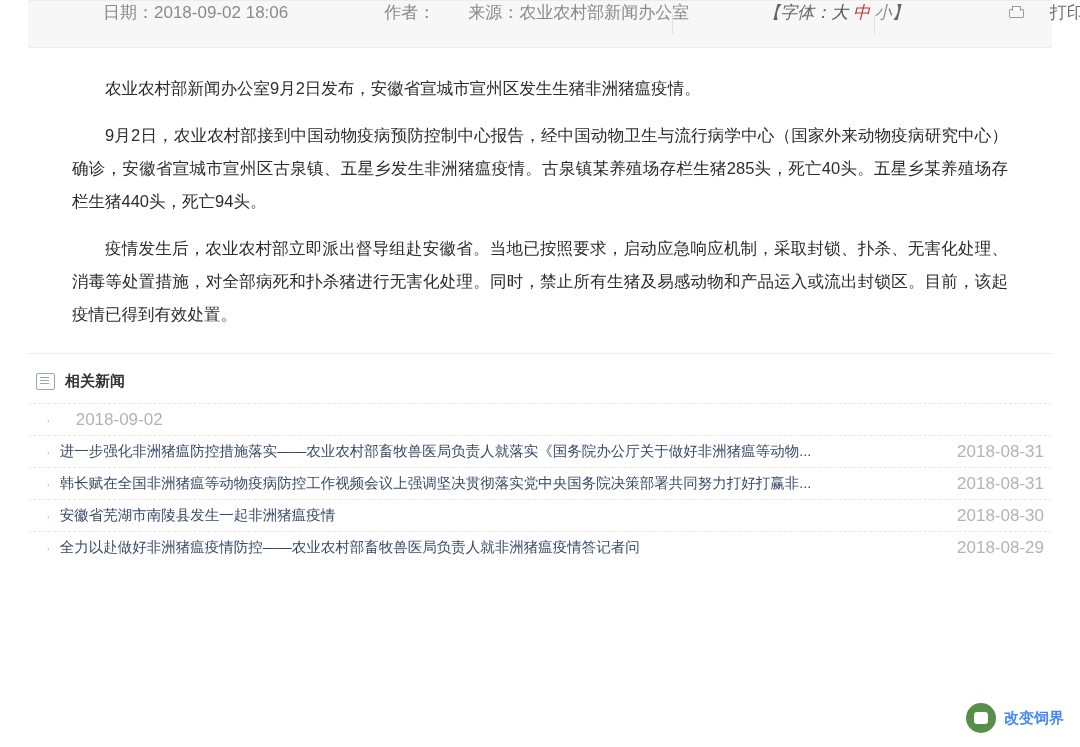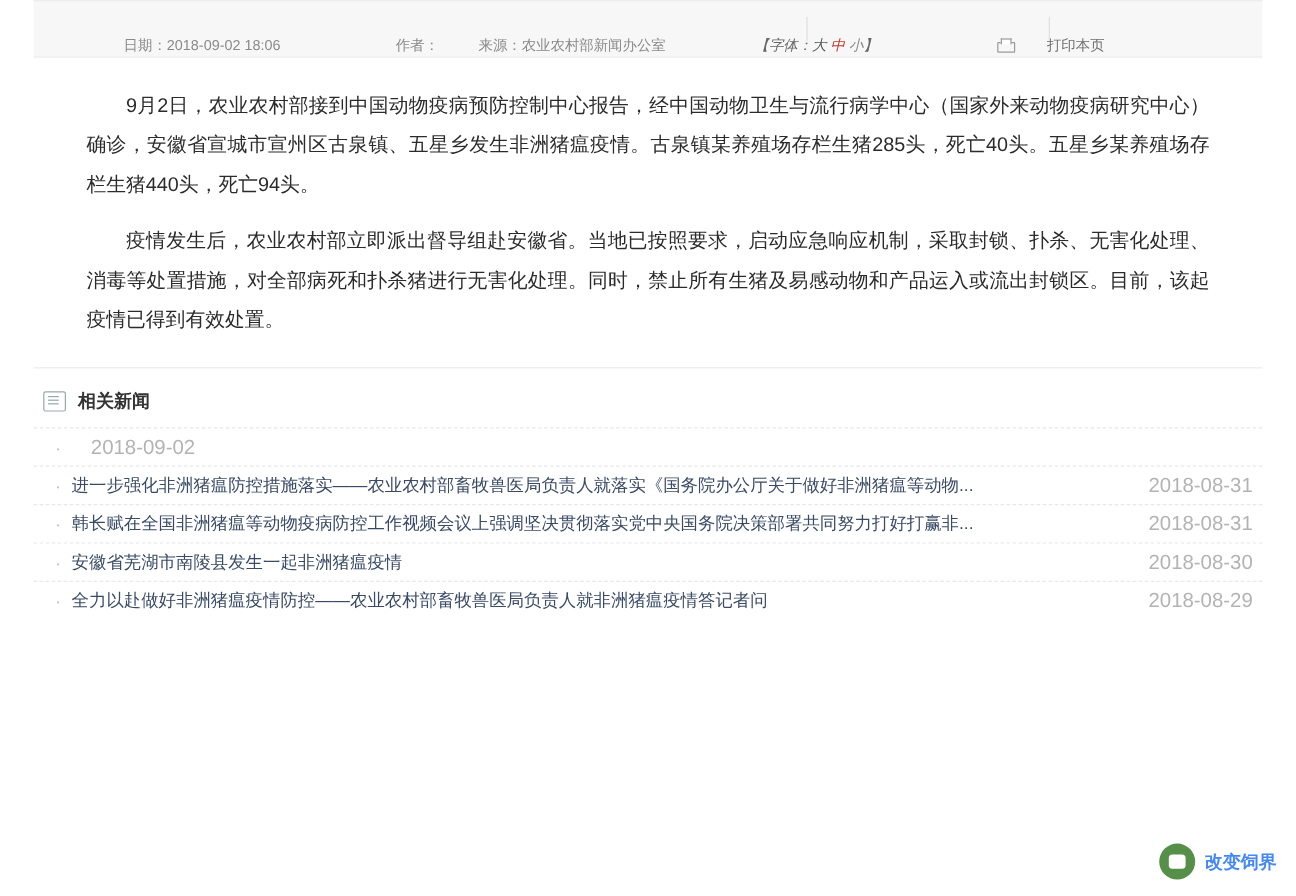--- a/index.html
+++ b/index.html
@@ -30,22 +30,22 @@
     padding-bottom: 30px;
     font-family: "Liberation Sans", sans-serif;
   }
   .meta-bar {
     margin: 0 28px;
     background: #f7f7f7;
     border-top: 1px solid #ececec;
     border-bottom: 1px solid #ececec;
     height: 46px;
     display: flex;
-    align-items: flex-end;
-    font-size: 12px;
+    align-items: flex-start;
+    font-size: 17px;
     color: #8a8a8a;
     position: relative;
   }
   .meta-item {
     white-space: nowrap;
   }
   .meta-date { margin-left: 75px; }
   .meta-author { margin-left: 96px; }
   .meta-source { margin-left: 33px; }
   .meta-fontsize { margin-left: 74px; color: #666; font-style: italic; }
@@ -218,20 +218,21 @@
       <span>【字体：</span><span class="fs-big">大</span>&nbsp;<span class="fs-mid">中</span>&nbsp;<span class="fs-small">小</span><span>】</span>
     </span>
     <span class="divider-vert" style="left:846px;"></span>
     <span class="meta-item meta-print">
       <span class="print-icon"></span>
       <span>打印本页</span>
     </span>
   </div>
 
   <div class="article-body">
+    <p>农业农村部新闻办公室9月2日发布，安徽省宣城市宣州区发生生猪非洲猪瘟疫情。</p>
     <p>9月2日，农业农村部接到中国动物疫病预防控制中心报告，经中国动物卫生与流行病学中心（国家外来动物疫病研究中心）确诊，安徽省宣城市宣州区古泉镇、五星乡发生非洲猪瘟疫情。古泉镇某养殖场存栏生猪285头，死亡40头。五星乡某养殖场存栏生猪440头，死亡94头。</p>
     <p>疫情发生后，农业农村部立即派出督导组赴安徽省。当地已按照要求，启动应急响应机制，采取封锁、扑杀、无害化处理、消毒等处置措施，对全部病死和扑杀猪进行无害化处理。同时，禁止所有生猪及易感动物和产品运入或流出封锁区。目前，该起疫情已得到有效处置。</p>
   </div>
 
   <div class="related-section">
     <div class="related-header">
       <span class="related-icon"></span>
       <span class="related-title">相关新闻</span>
     </div>
     <ul class="related-list">

